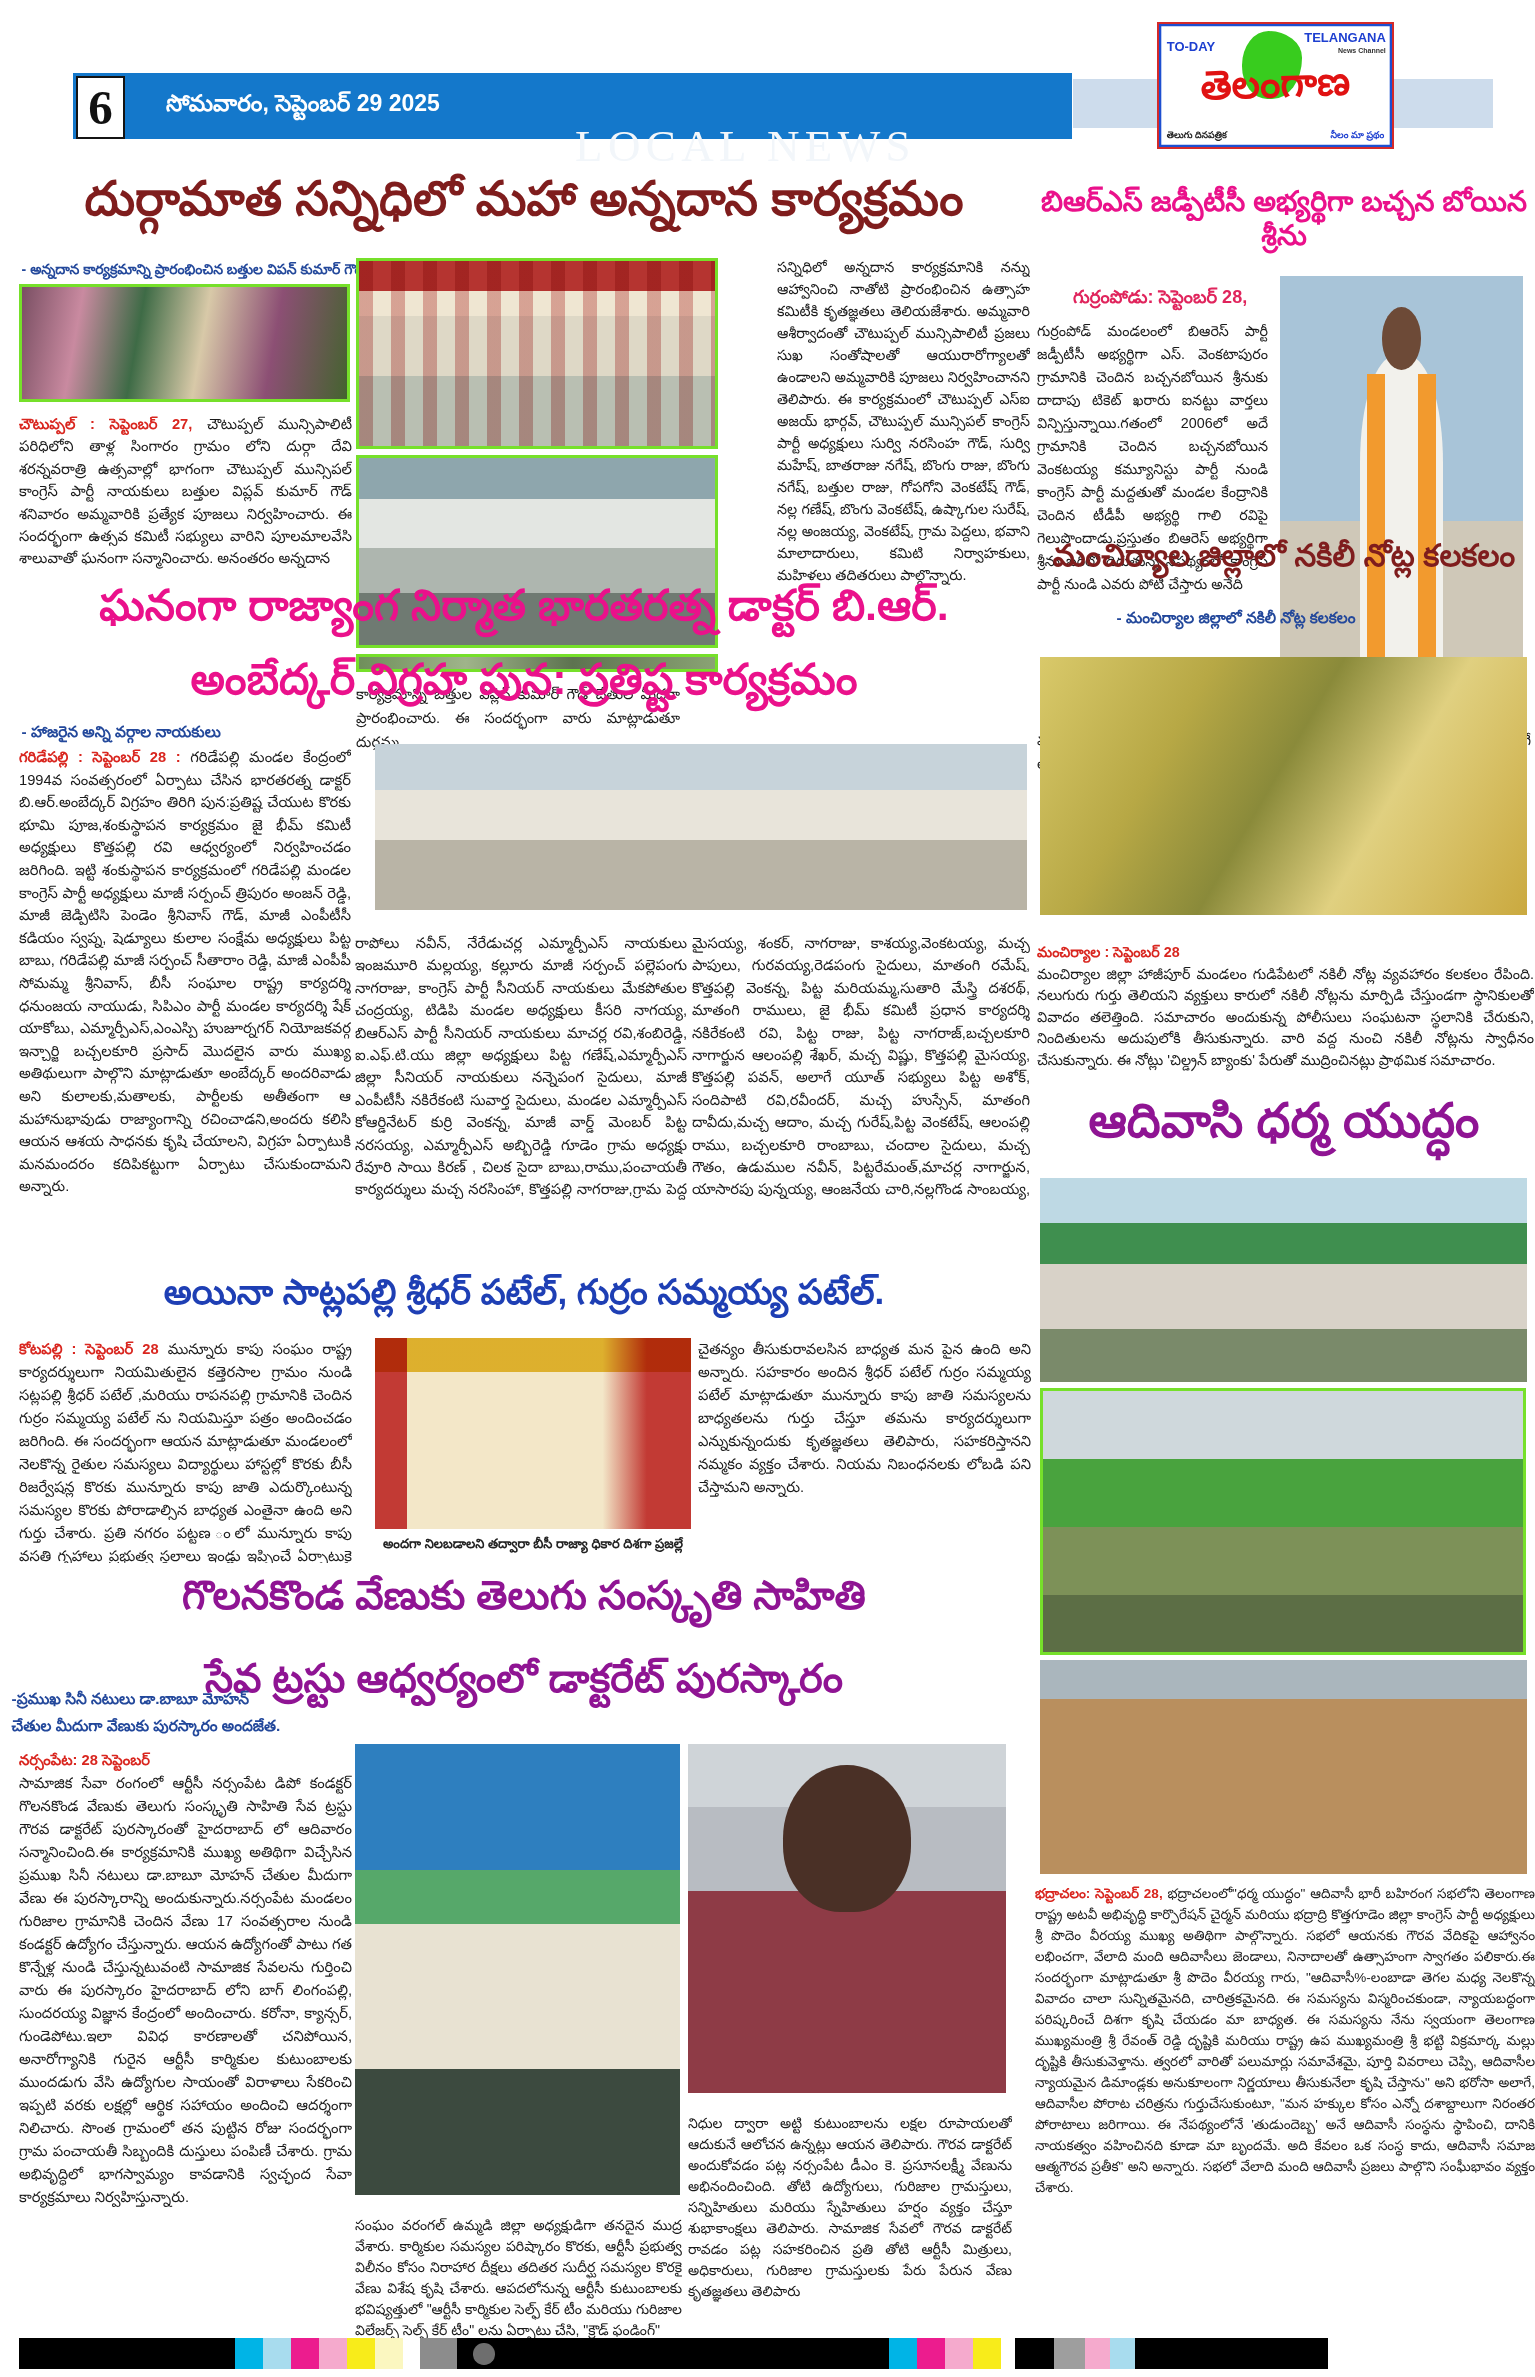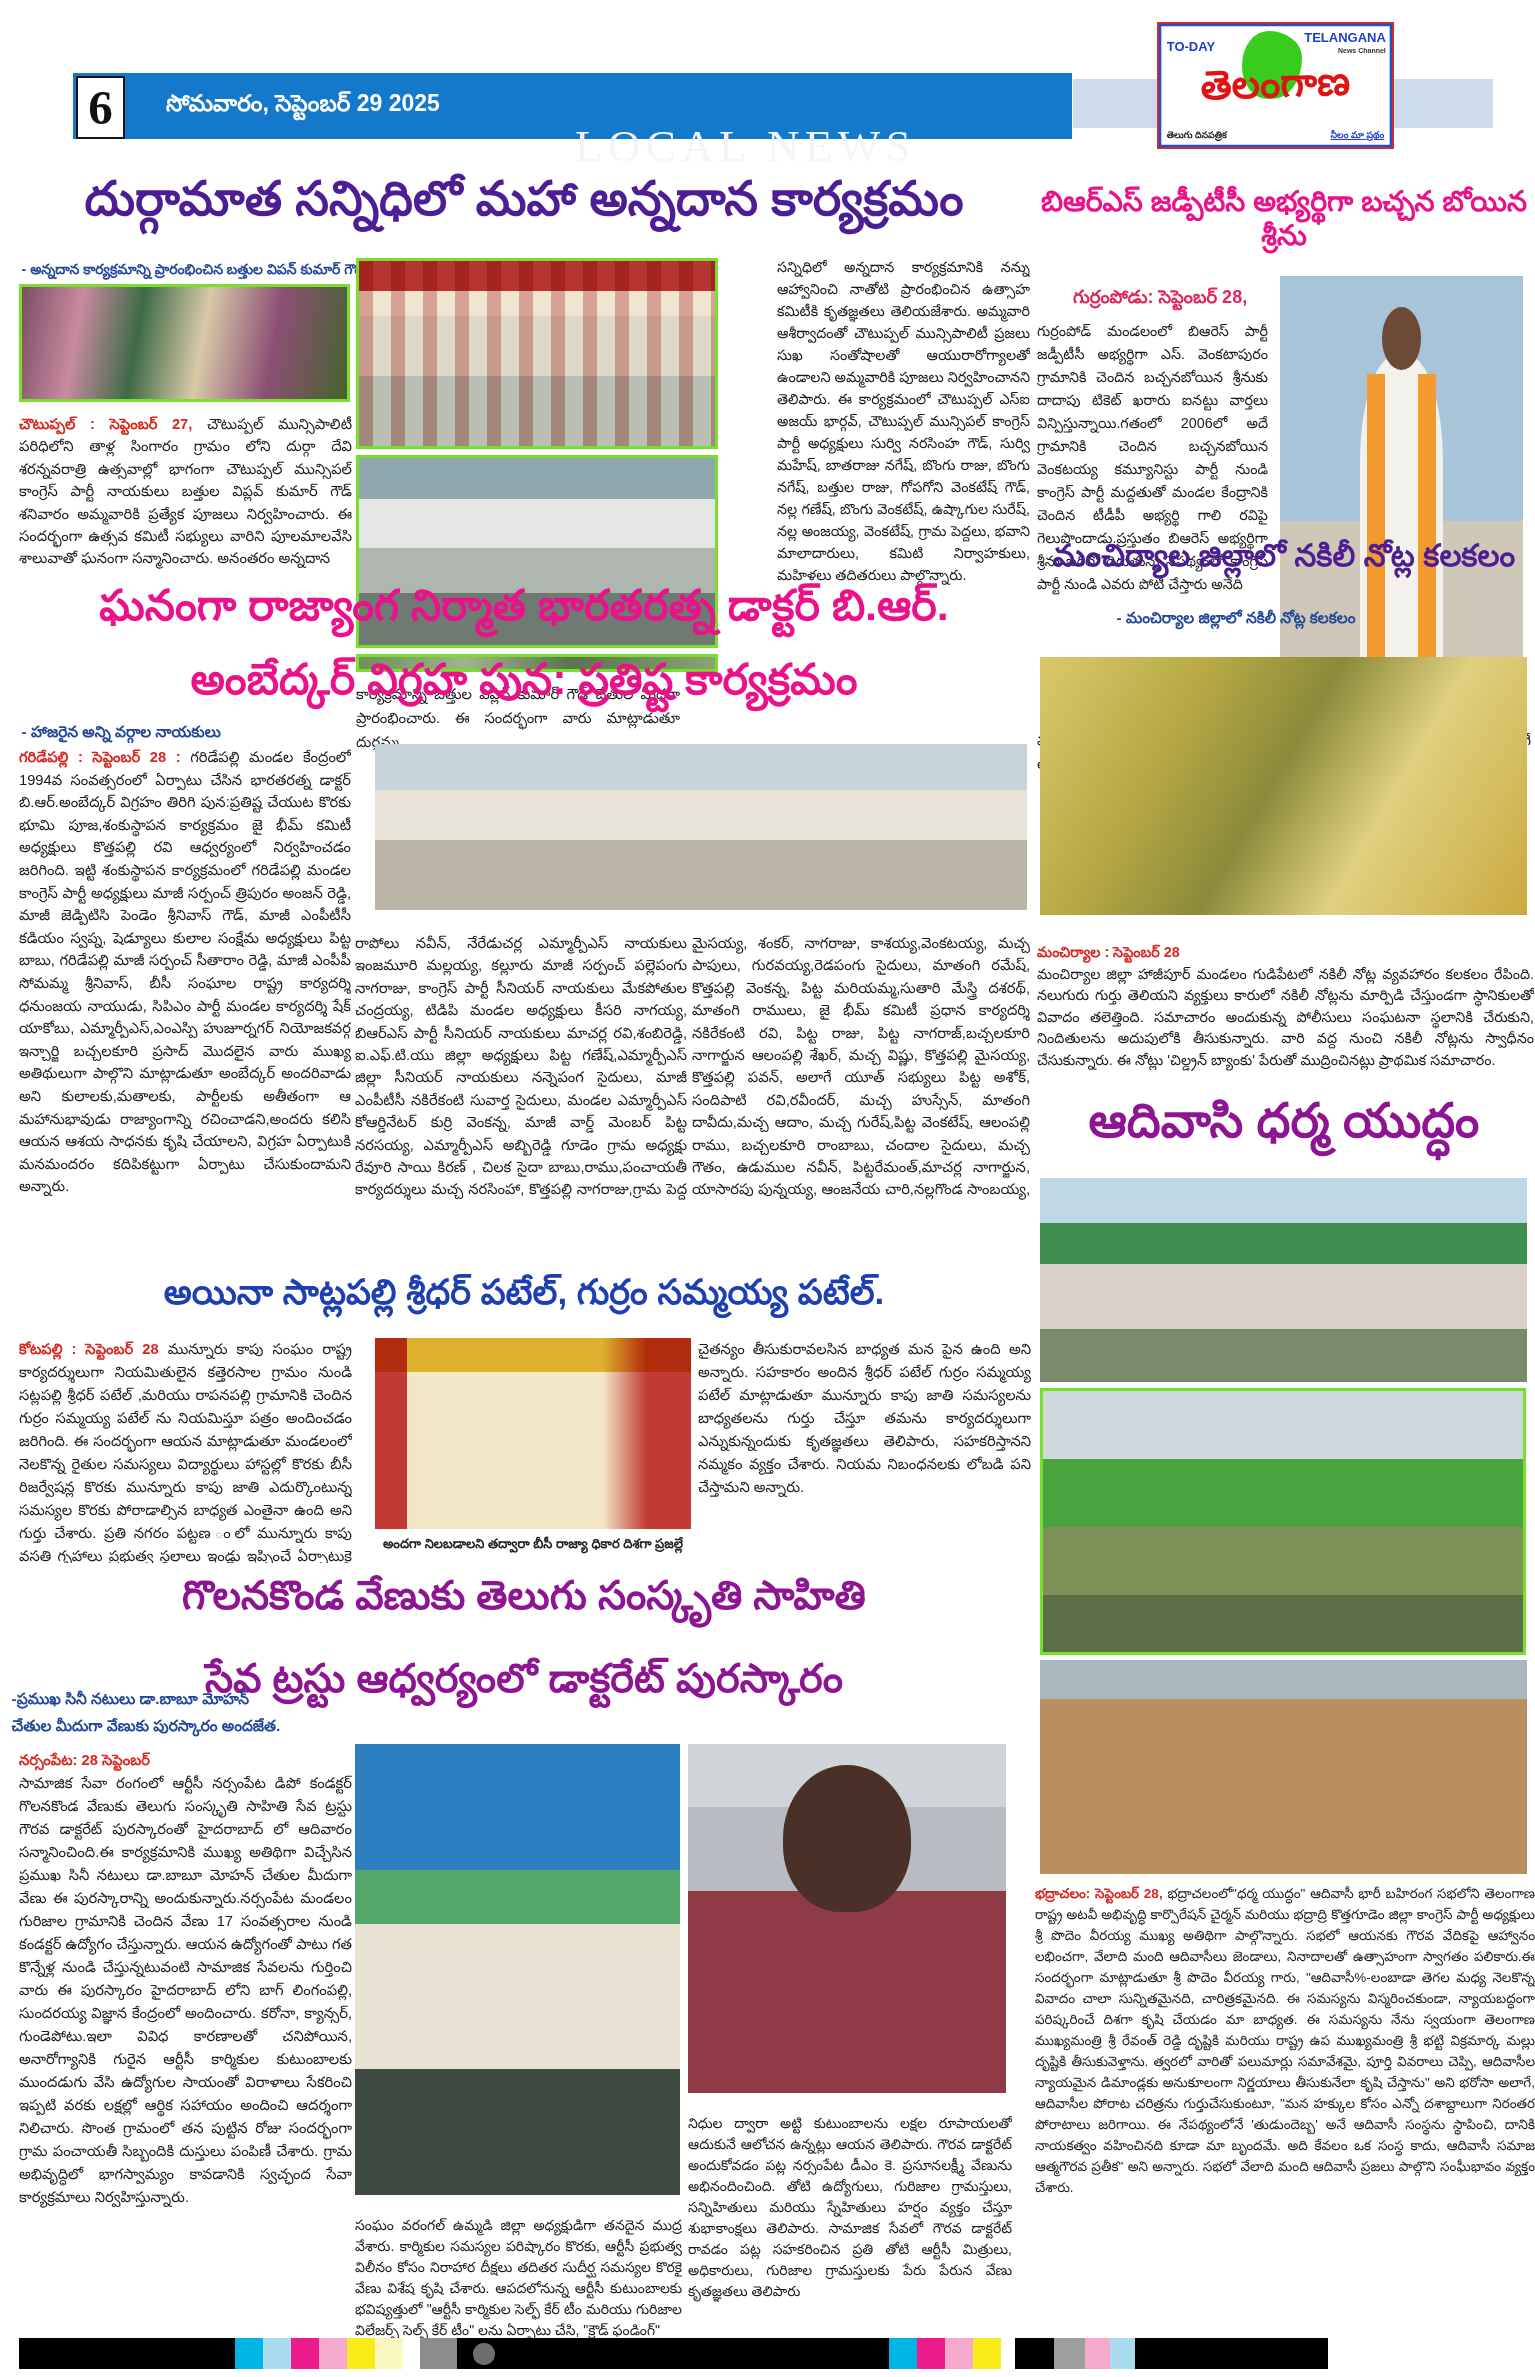--- a/index.html
+++ b/index.html
@@ -17,24 +17,24 @@
   .band{background:#cddcec;}
   .logo{background:#fff;border:2.3px solid #d42a2a;box-shadow:inset 0 0 0 2.3px #1d4fd0;}
   .logo .tday{position:absolute;left:7.7px;top:6.2px;color:#1d3fd0;font-weight:bold;font-size:13px;margin-top:9px;}
   .logo .tg{position:absolute;right:6.2px;top:6.2px;color:#1d3fd0;font-weight:bold;font-size:13px;text-align:right;}
   .logo .nc{position:absolute;right:6.2px;top:23px;color:#333;font-weight:bold;font-size:7px;text-align:right;}
   .logo .map{position:absolute;left:83px;top:7.7px;width:60px;height:68px;background:#38cc1e;
              border-radius:46% 58% 52% 44%/52% 40% 62% 50%;}
   .logo .script{position:absolute;left:0;right:0;top:37px;text-align:center;color:#e01212;
                 font-weight:bold;font-size:40px;transform:rotate(-2deg);}
   .logo .bl{position:absolute;left:7.7px;bottom:4.6px;color:#222;font-weight:bold;font-size:9.3px;}
-  .logo .br{position:absolute;right:7.7px;bottom:4.6px;color:#1d3fd0;font-weight:bold;font-size:9.3px;text-decoration:underline;}
+  .logo .br{position:absolute;right:7.7px;bottom:4.6px;color:#1d3fd0;font-weight:bold;font-size:9.3px;}
   
   .headline{font-weight:bold;text-align:center;line-height:1.18;}
-  .navy{color:#4c1d95;}
+  .navy{color:#7f1d1d;}
   .pink{color:#ea118b;}
   .purple{color:#8f1493;}
   .royal{color:#1e3fb4;}
   .byline{color:#23489b;font-weight:bold;}
   .dl{color:#d9261f;font-weight:bold;}
   .dlp{color:#e0245c;font-weight:bold;}
   .col{text-align:justify;overflow:hidden;}
   .cap{font-weight:bold;color:#222;text-align:center;}
   
   .ph{background:#cfcfcf;overflow:hidden;}

